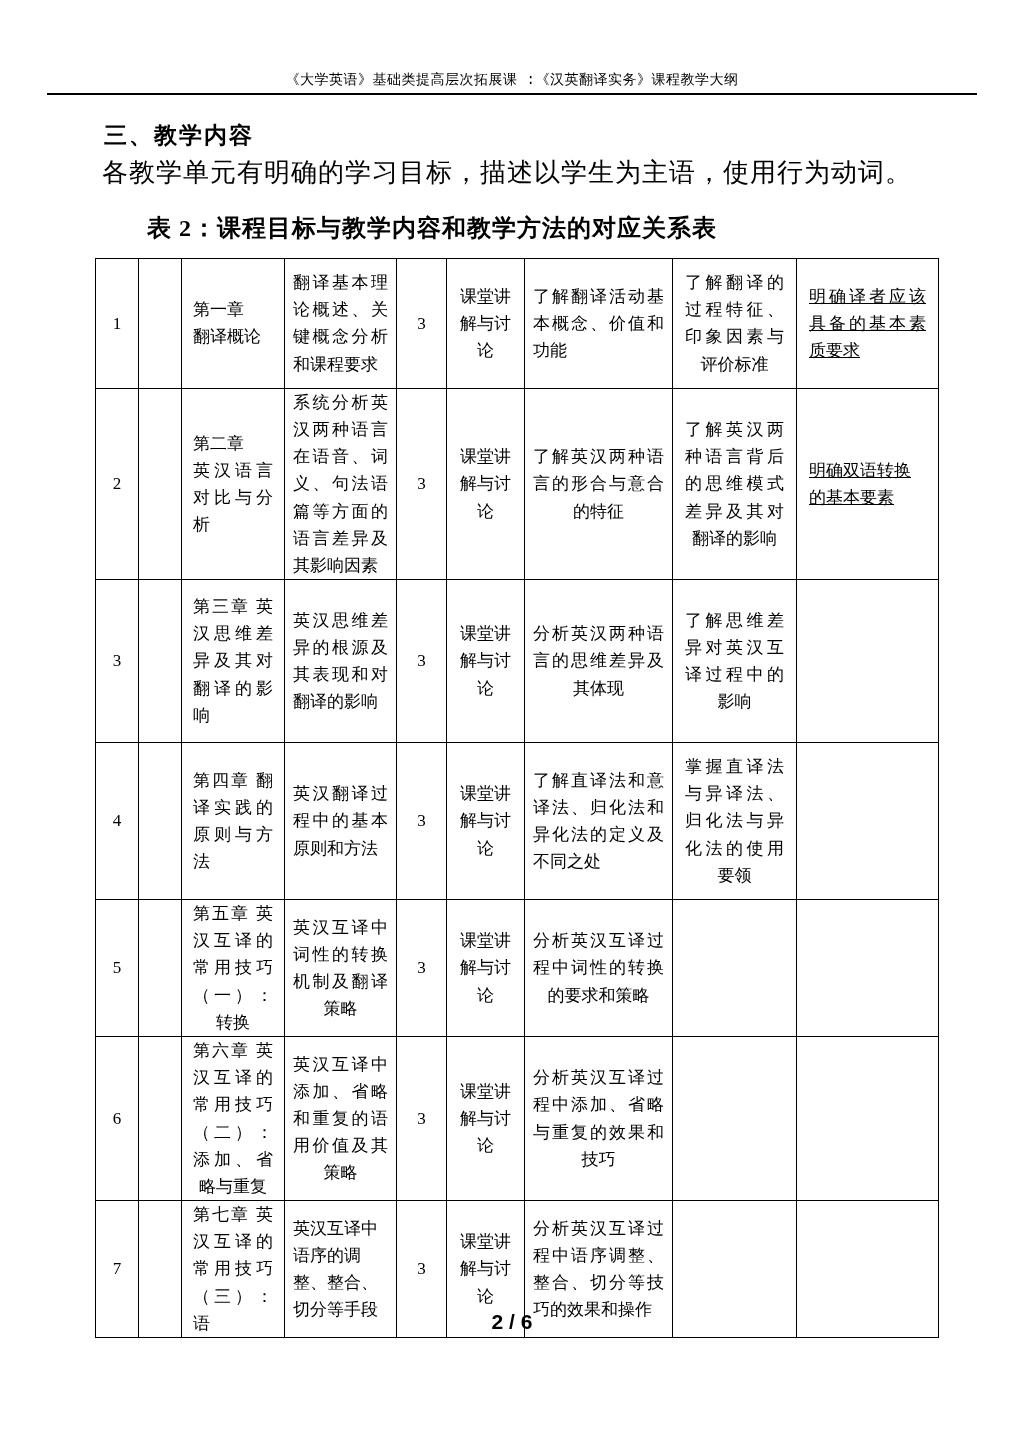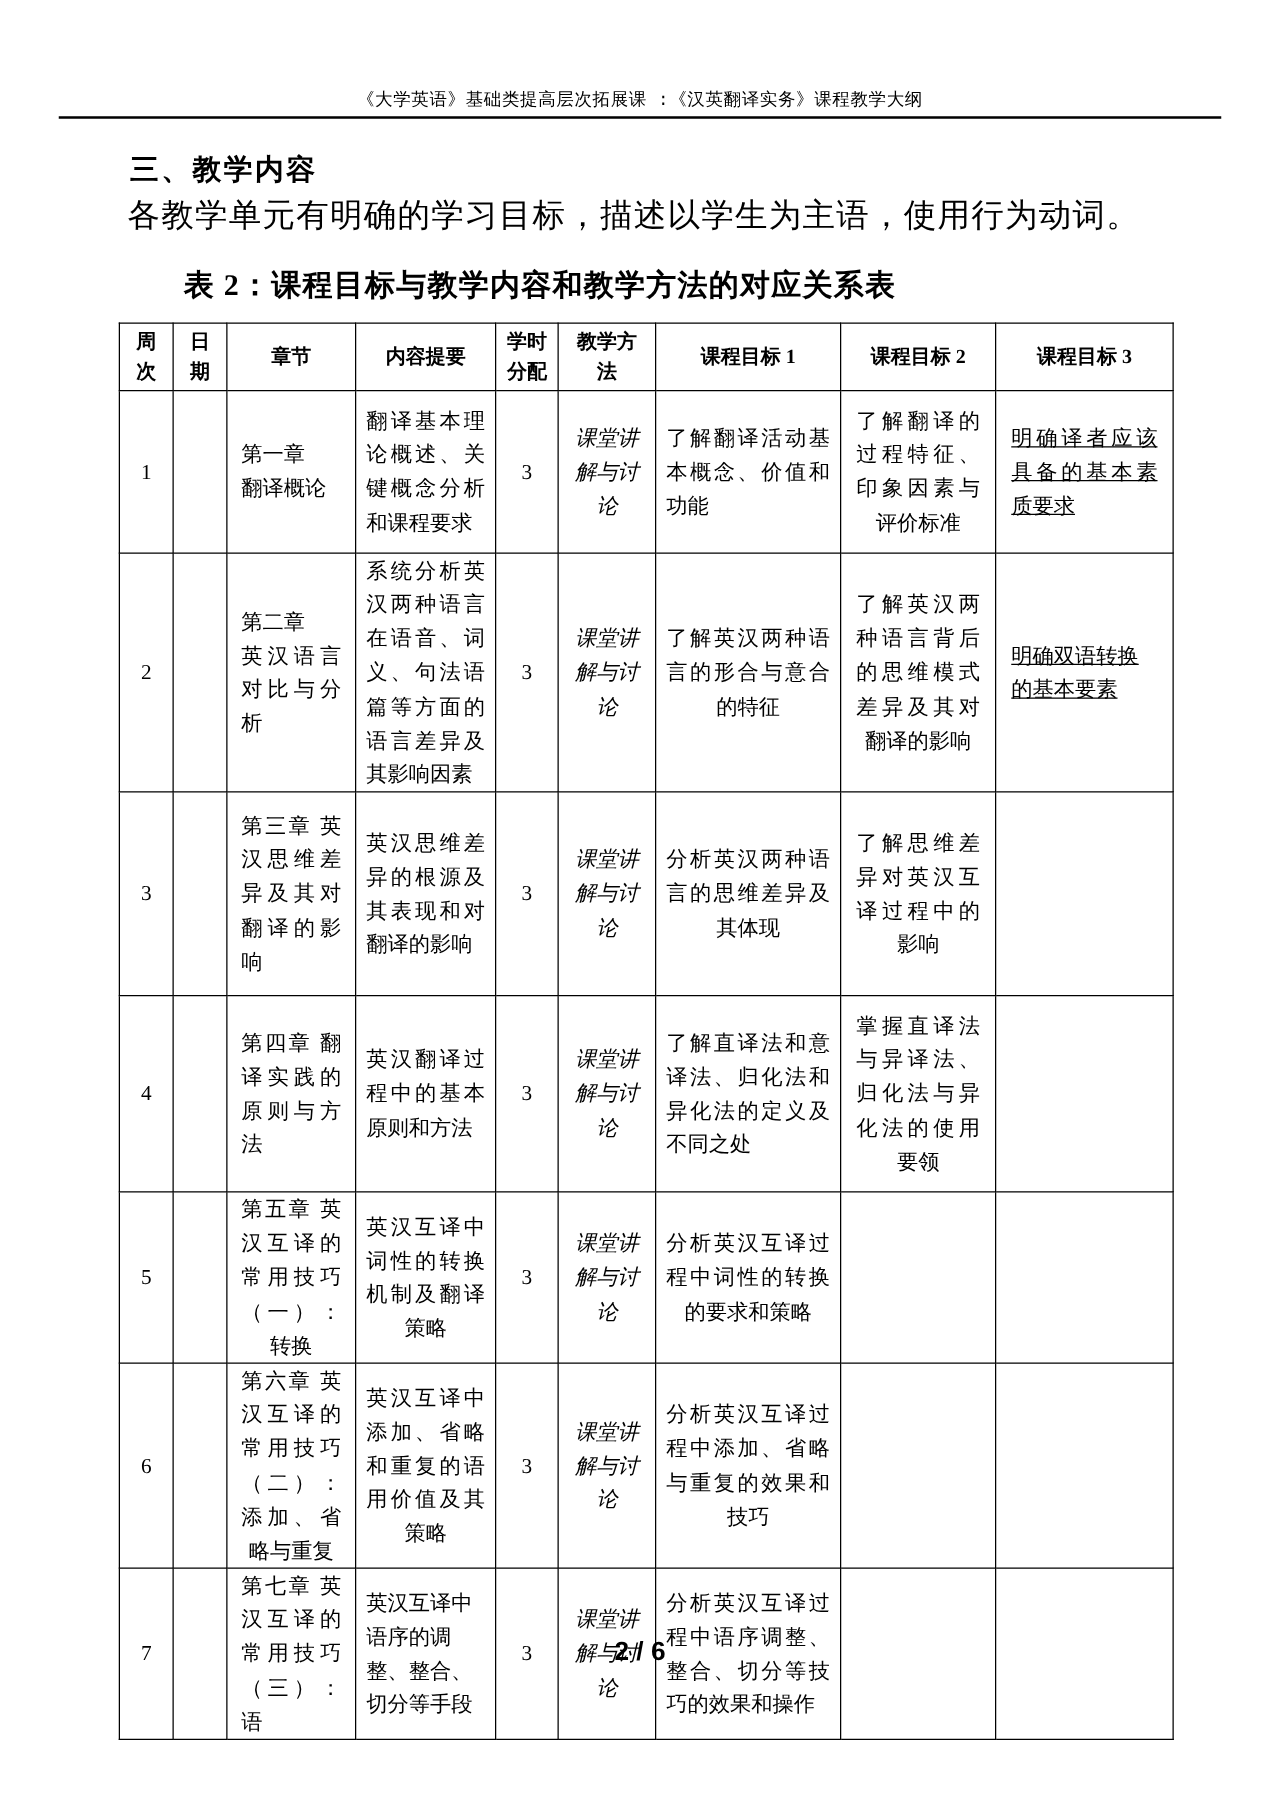--- a/index.html
+++ b/index.html
@@ -42,21 +42,21 @@
     word-break:normal;
   }
   .syllabus th {
     font-weight:bold; text-align:center; font-size:16px;
     padding:2px 8px; line-height:1.5;
   }
   .c-week, .c-date { padding:0 4px; text-align:center; }
   .c-chapter { padding:0 11px; white-space:pre-line; }
   .c-summary { padding:0 8px;margin-left:24px; }
   .c-hours { padding:0 2px; text-align:center; }
-  .c-method { padding:12px 6px; text-align:center;font-style:italic; }
+  .c-method { padding:12px 6px; text-align:center; }
   .c-goal1 { padding:12px 8px; }
   .c-goal2 { padding:10px 12px; }
   .c-goal3 { padding:0 12px;text-decoration:underline; }
   .ta-j  { text-align:justify; text-justify:inter-character; }
   .ta-jc { text-align:justify; text-justify:inter-character; text-align-last:center; }
   .ta-c  { }
   .page-footer {
     position:absolute; top:1310px; left:0; width:1024px;
     text-align:center; font-size:21px; font-weight:bold;
     font-family:"Liberation Sans","DejaVu Sans",sans-serif;
@@ -77,31 +77,20 @@
       <col style="width:43px">
       <col style="width:103px">
     <col style="width:112px">
       <col style="width:50px">
       <col style="width:78px">
     <col style="width:148px">
       <col style="width:124px">
       <col style="width:142px">
   </colgroup>
   <tbody>
-      <tr style="height:54px">
-    <th>周次</th>
-    <th>日期</th>
-    <th>章节</th>
-    <th>内容提要</th>
-    <th>学时分配</th>
-    <th>教学方法</th>
-    <th>课程目标 1</th>
-    <th>课程目标 2</th>
-    <th>课程目标 3</th>
-  </tr>
   <tr style="height:108px">
     <td class="c-week">1</td>
     <td class="c-date"></td>
     <td class="c-chapter ta-c">第一章
 翻译概论</td>
     <td class="c-summary ta-j">翻译基本理论概述、关键概念分析和课程要求</td>
     <td class="c-hours">3</td>
     <td class="c-method">课堂讲解与讨论</td>
     <td class="c-goal1 ta-j">了解翻译活动基本概念、价值和功能</td>
     <td class="c-goal2 ta-jc">了解翻译的过程特征、印象因素与评价标准</td>

